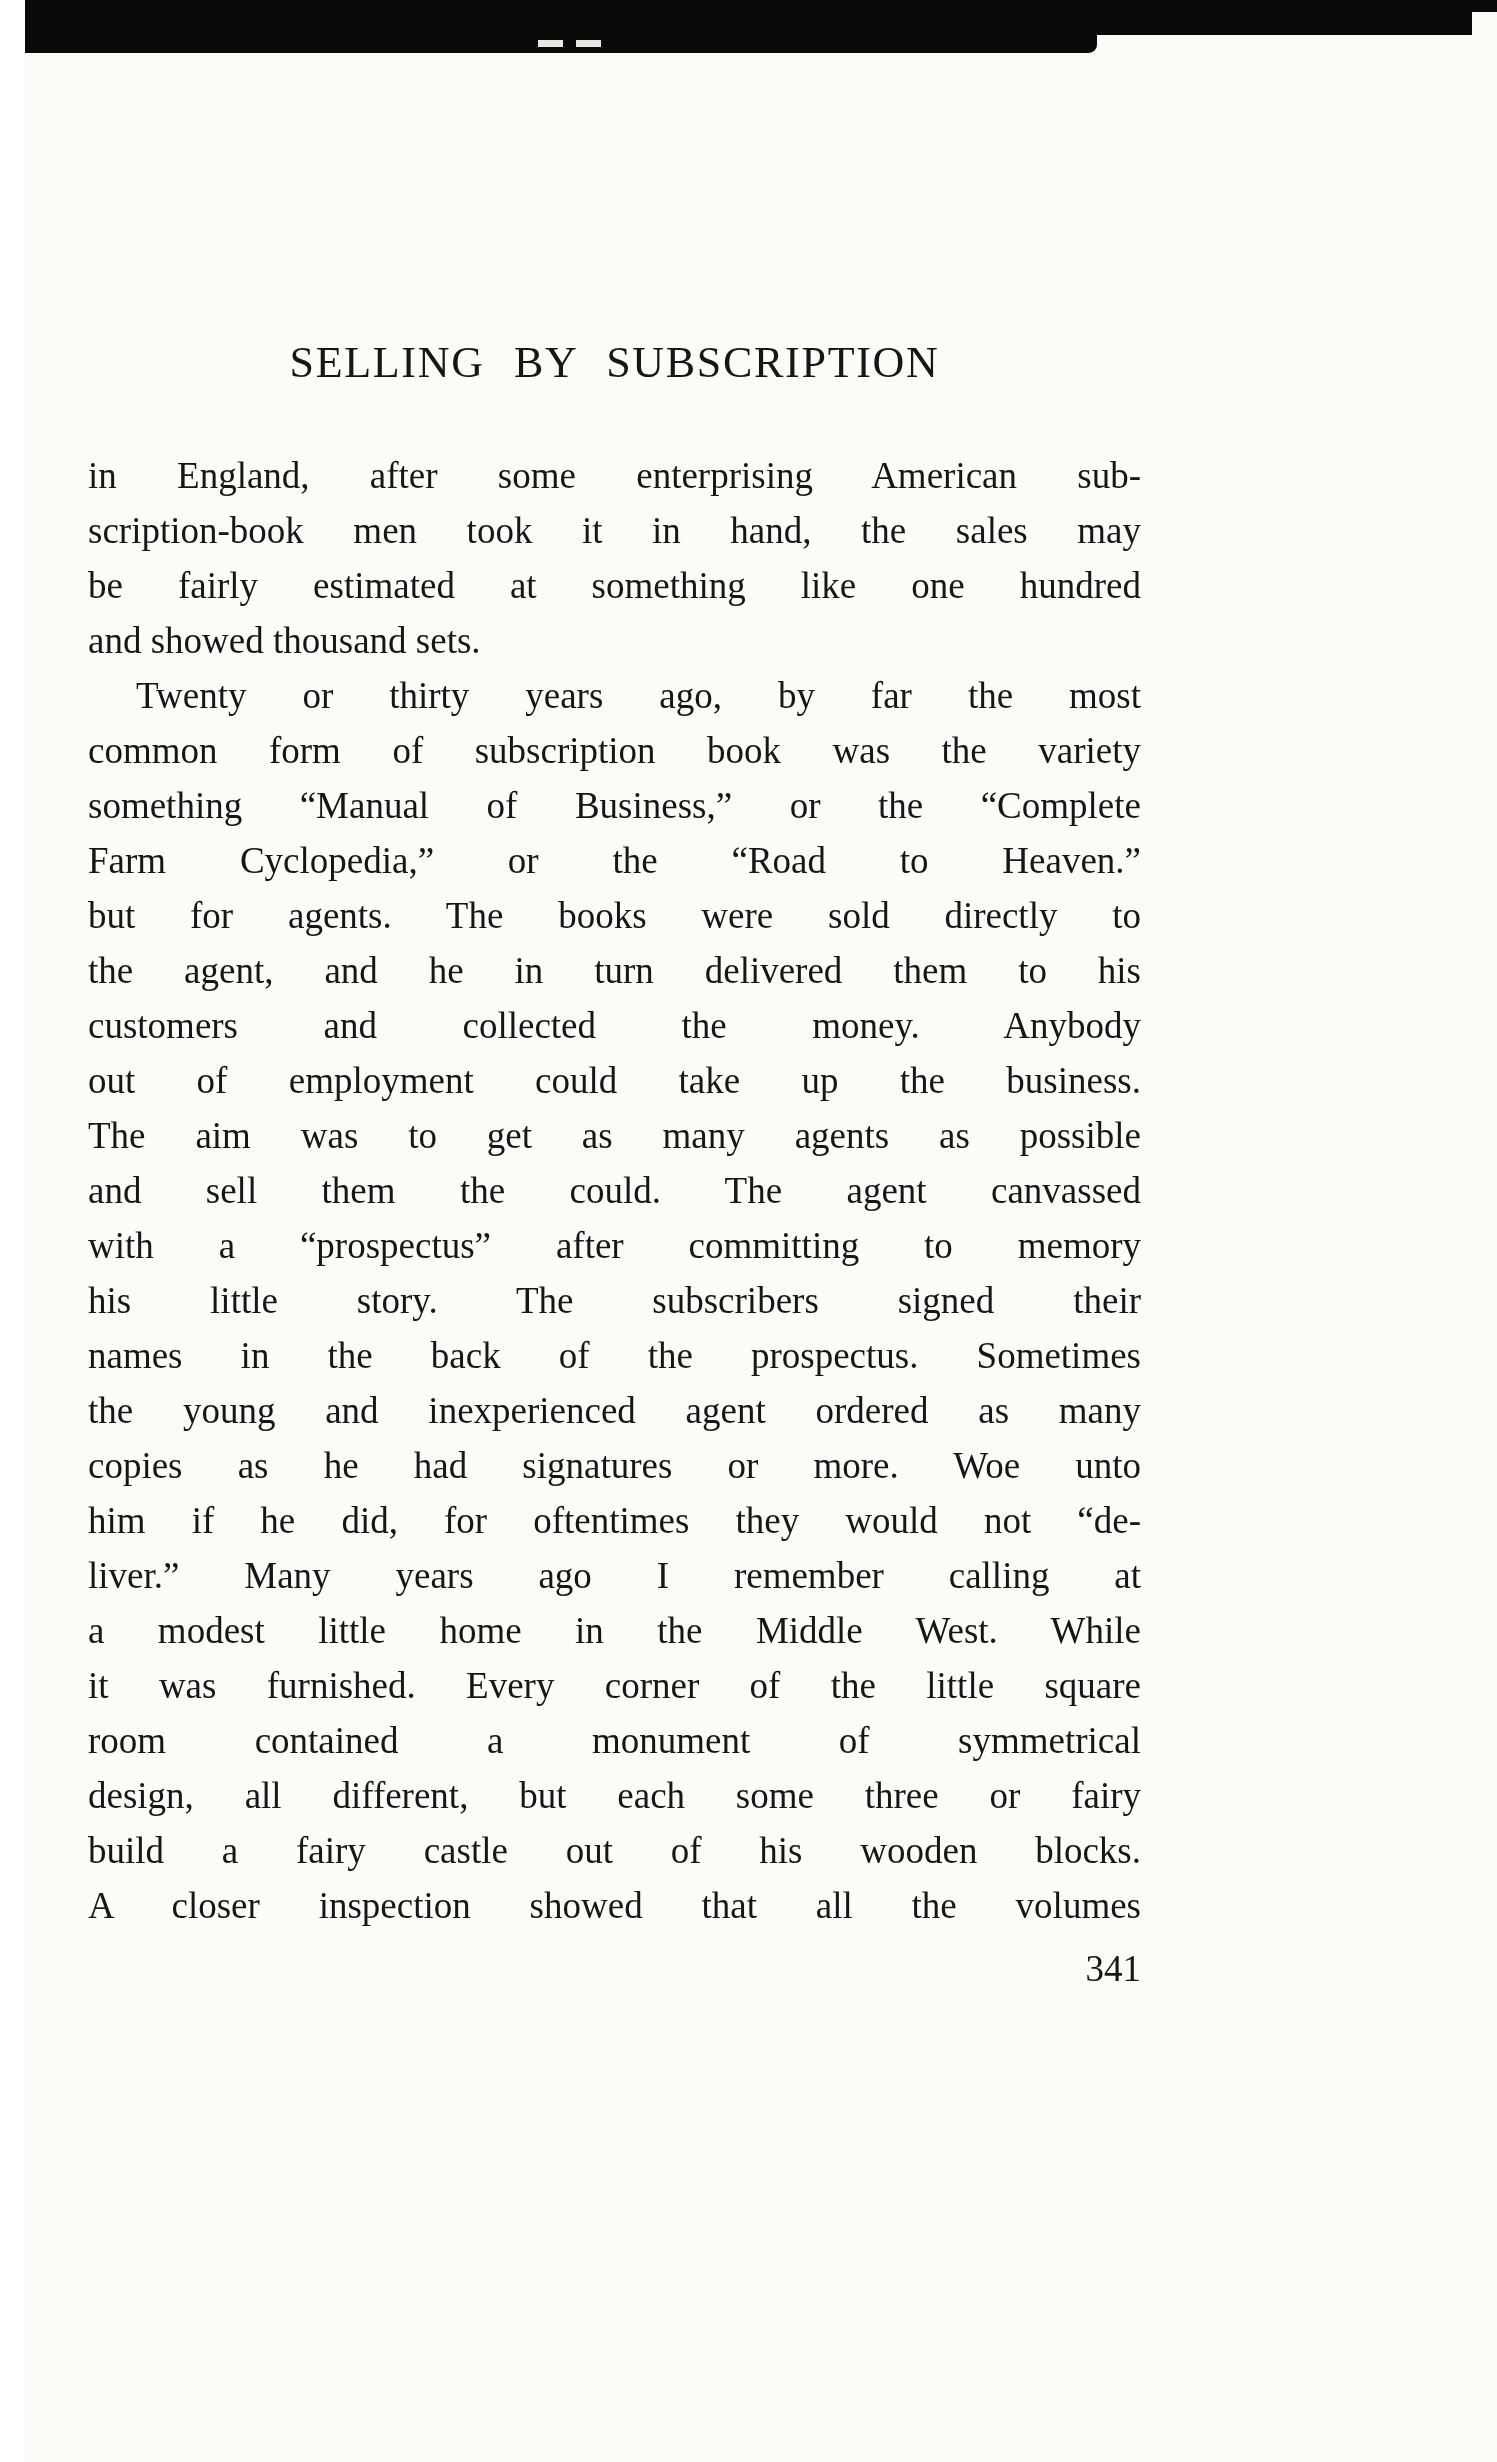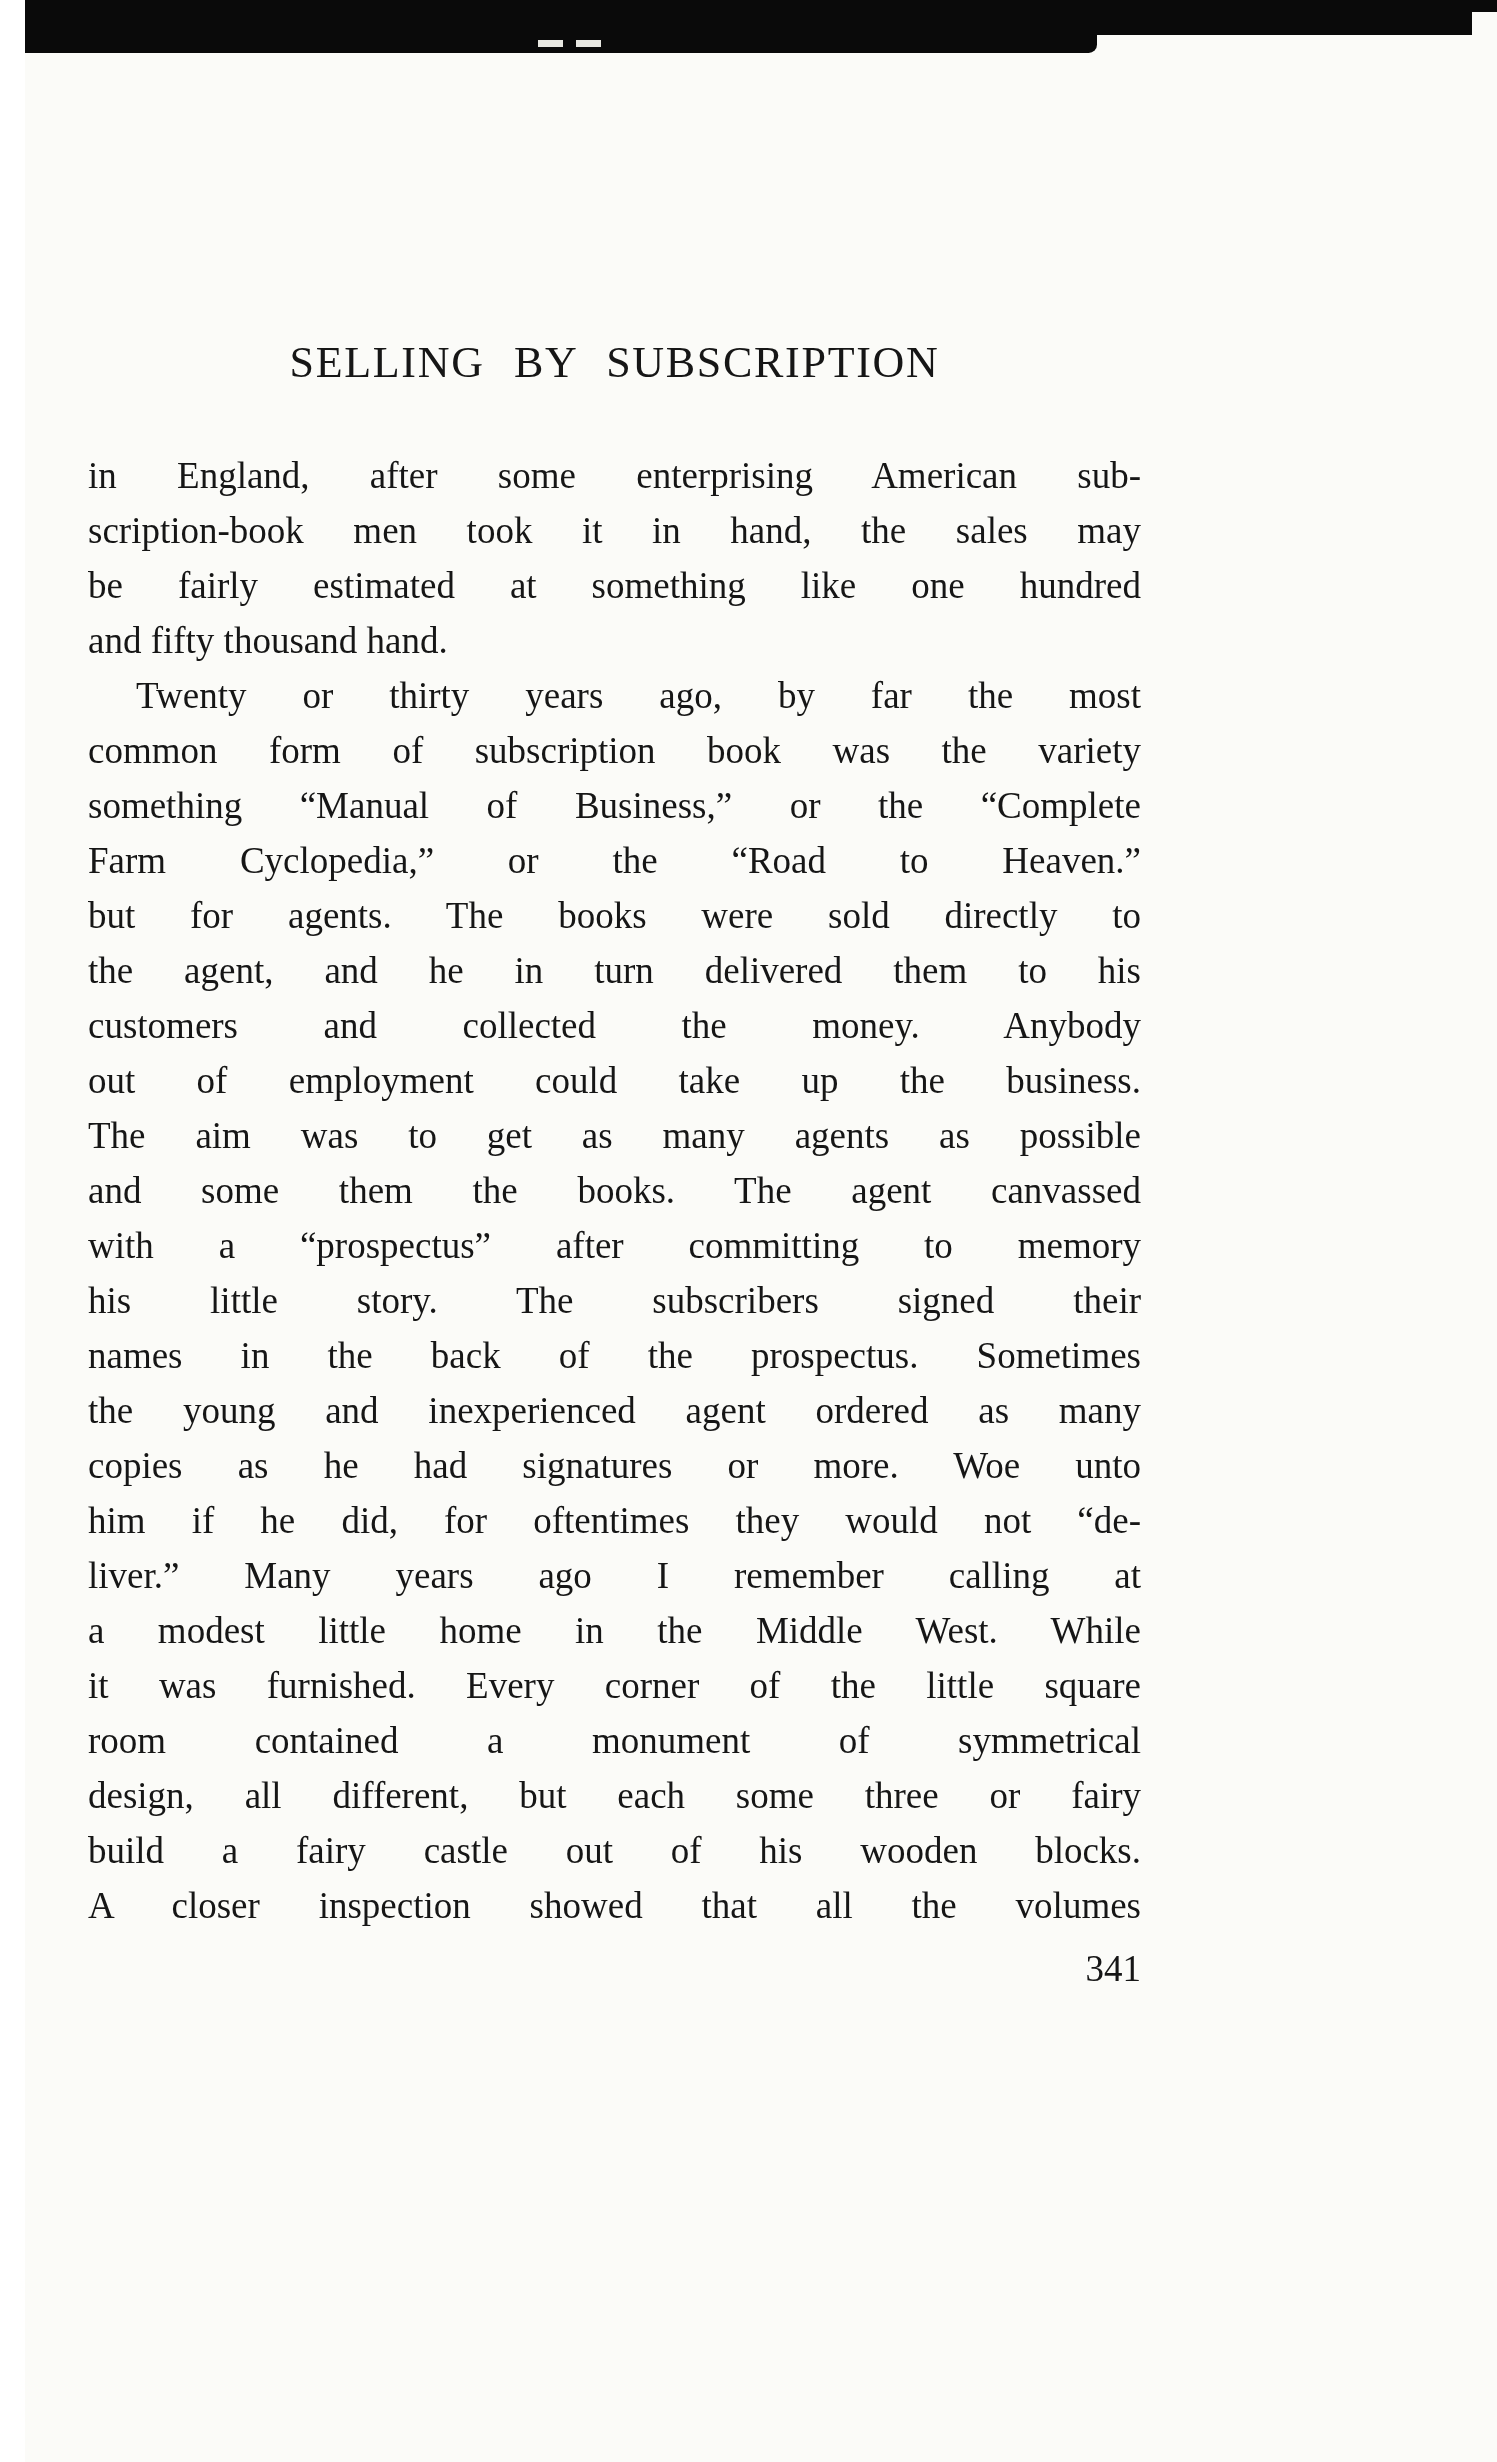--- a/index.html
+++ b/index.html
@@ -79,31 +79,31 @@
     <div class="bar-dash d2"></div>
   </div>
 
   <div class="content">
 
     <div class="title">SELLING BY SUBSCRIPTION</div>
 
     <div class="body-line">in England, after some enterprising American sub-</div>
     <div class="body-line">scription-book men took it in hand, the sales may</div>
     <div class="body-line">be fairly estimated at something like one hundred</div>
-    <div class="body-line para-end">and fifty thousand hand.</div>
+    <div class="body-line para-end">and showed thousand sets.</div>
     <div class="body-line indent">Twenty or thirty years ago, by far the most</div>
     <div class="body-line">common form of subscription book was the variety</div>
     <div class="body-line">something “Manual of Business,” or the “Complete</div>
     <div class="body-line">Farm Cyclopedia,” or the “Road to Heaven.”</div>
     <div class="body-line">but for agents. The books were sold directly to</div>
     <div class="body-line">the agent, and he in turn delivered them to his</div>
     <div class="body-line">customers and collected the money. Anybody</div>
     <div class="body-line">out of employment could take up the business.</div>
     <div class="body-line">The aim was to get as many agents as possible</div>
-    <div class="body-line">and some them the books. The agent canvassed</div>
+    <div class="body-line">and sell them the could. The agent canvassed</div>
     <div class="body-line">with a “prospectus” after committing to memory</div>
     <div class="body-line">his little story. The subscribers signed their</div>
     <div class="body-line">names in the back of the prospectus. Sometimes</div>
     <div class="body-line">the young and inexperienced agent ordered as many</div>
     <div class="body-line">copies as he had signatures or more. Woe unto</div>
     <div class="body-line">him if he did, for oftentimes they would not “de-</div>
     <div class="body-line">liver.” Many years ago I remember calling at</div>
     <div class="body-line">a modest little home in the Middle West. While</div>
     <div class="body-line">it was furnished. Every corner of the little square</div>
     <div class="body-line">room contained a monument of symmetrical</div>

